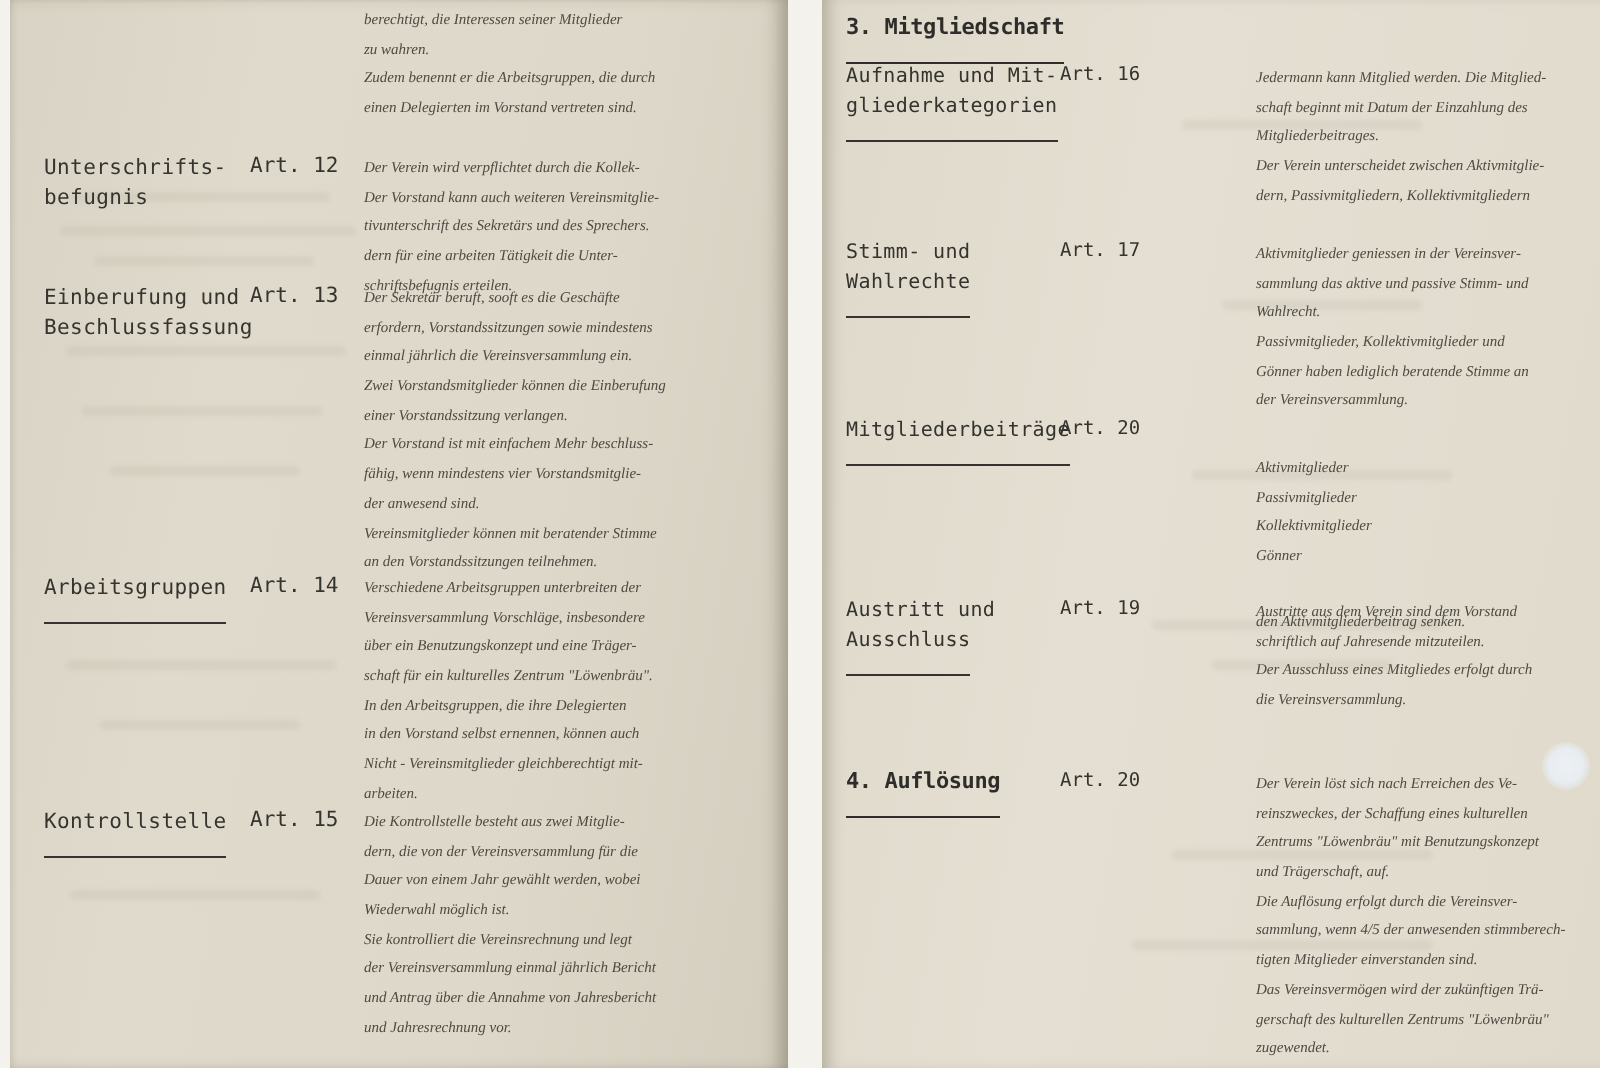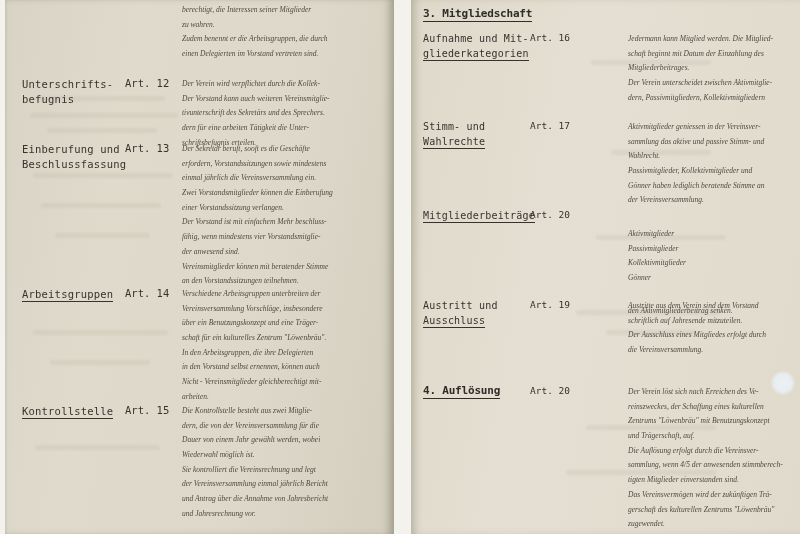--- a/index.html
+++ b/index.html
@@ -25,21 +25,21 @@
   
   .page-left .hcol{left:17px;width:102px;font-size:10.5px;letter-spacing:.2px;color:#35342f;}
   .page-left .acol{left:120px;width:54px;font-size:10.5px;color:#35342f;}
   .page-left .bcol{left:177px;width:213px;}
   
   .page-right .hcol{left:12px;width:106px;font-size:10px;letter-spacing:.2px;color:#34332e;}
   .page-right .acol{left:119px;width:48px;font-size:9.5px;color:#34332e;}
   .page-right .bcol{left:169px;width:217px;margin-left:48px;}
   .bcol{font-style:italic;font-size:7.5px;color:#4d4a42;letter-spacing:0px;font-family:Liberation Serif, serif;}
   .hcol .tl,.acol .tl{height:14.7px;line-height:14.7px;}
-  .u{border-bottom:1px solid currentColor;padding-bottom:1px;}
+  .u{border-bottom:1px solid currentColor;padding-bottom:11px;}
   .chapter{
     position:absolute;font-size:11px;font-weight:bold;letter-spacing:-.2px;
     color:#2e2d29;white-space:pre;
   }
   .fee{display:flex;justify-content:space-between;white-space:pre;}
   .amt{text-align:center;}
   
   .ghost{position:absolute;height:5px;border-radius:2px;background:#a8a492;opacity:.16;filter:blur(1.2px);}
   .hole{
     position:absolute;left:360px;top:371px;width:24px;height:24px;border-radius:50%;

